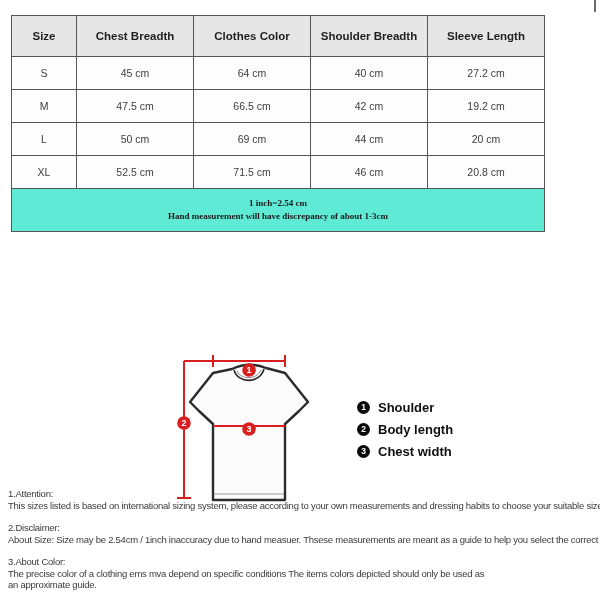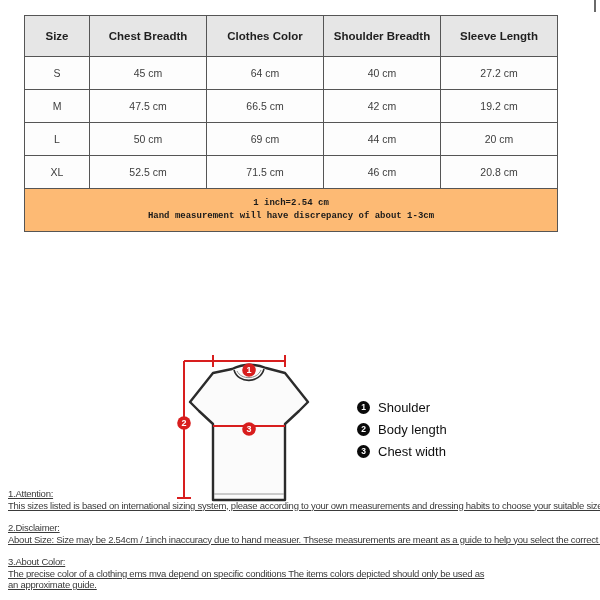--- a/index.html
+++ b/index.html
@@ -3,57 +3,57 @@
 <meta charset="utf-8">
 <style>
   html,body { margin:0; padding:0; }
   .page {
     position:relative; width:600px; height:600px; background:#ffffff;
     font-family:"Liberation Sans", sans-serif; overflow:hidden;
   }
 
   
   table.size-table {
-    position:absolute; left:24px; top:15px; width:534px;
+    position:absolute; left:11px; top:15px; width:534px;
     border-collapse:collapse; table-layout:fixed;
     border:1px solid #4d4d4d;
   }
   .size-table th, .size-table td {
     border:1px solid #555555; text-align:center; vertical-align:middle;
     padding:0; overflow:hidden;
   }
   .size-table th {
     background:#e6e6e6; height:40px;
     font-size:11.5px; font-weight:bold; color:#1f1f1f;
   }
   .size-table td { height:32px; font-size:10.5px; color:#3d3d3d; background:#fdfdfd; }
   .size-table td.note-cell {
-    height:42px; background:#fdba74;
-    font-family:Liberation Mono, monospace; font-weight:bold;
+    height:42px; background:#5eead4;
+    font-family:Liberation Serif, serif; font-weight:bold;
     font-size:9px; line-height:13px; color:#1a1a1a;
   }
 
   
   .shirt-svg { position:absolute; left:160px; top:350px; }
   .legend { position:absolute; left:357px; top:400px; }
   .legend-item { display:flex; align-items:center; height:14px; margin-bottom:8px; }
   .legend-dot {
     width:13px; height:13px; border-radius:50%; background:#0a0a0a;
     color:#ffffff; font-size:8.5px; font-weight:bold; line-height:13px;
     text-align:center; flex:0 0 13px;
   }
-  .legend-label { margin-left:8px; font-size:13px; font-weight:normal; color:#0f0f0f; white-space:nowrap; }
+  .legend-label { margin-left:8px; font-size:13px; font-weight:bold; color:#0f0f0f; white-space:nowrap; }
 
   
   .notes { position:absolute; left:8px; top:488px; width:592px; color:#3a3a3a; }
   .note-heading, .note-line {
     font-size:9.5px; letter-spacing:-0.25px; line-height:11.5px;
     white-space:nowrap; margin:0;
   }
-  .note-section { margin-bottom:11px;text-decoration:underline; }
+  .note-section { margin-bottom:11px; }
 
   
   .artifact-line { position:absolute; right:4px; top:0; width:2px; height:12px; background:#6a6a6a; }
 </style>
 </head>
 <body>
 
 <div class="page">
 
   <table class="size-table">

